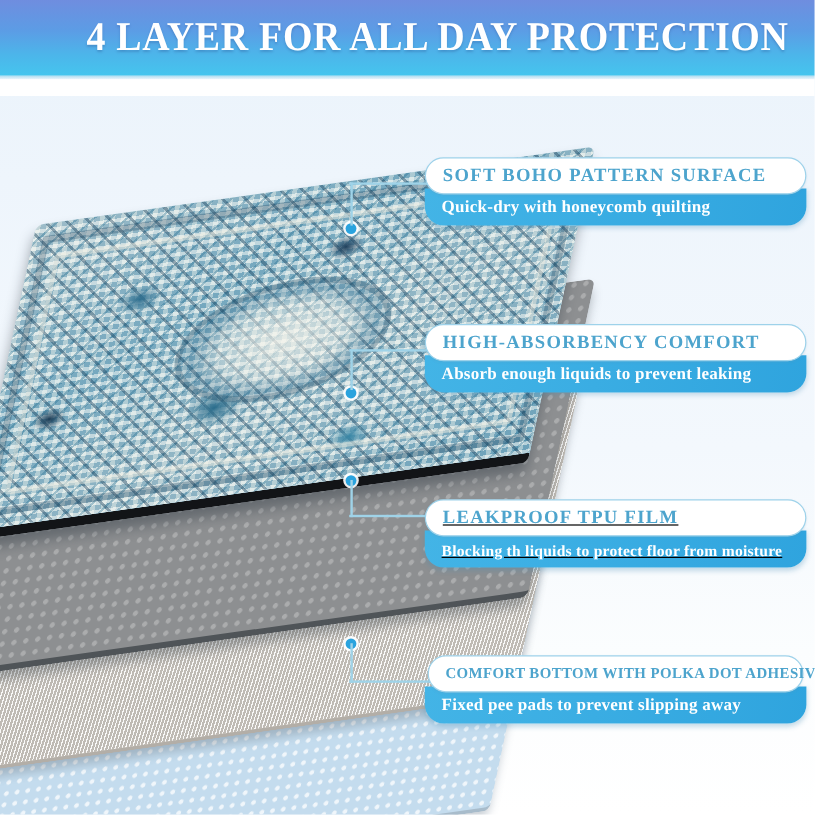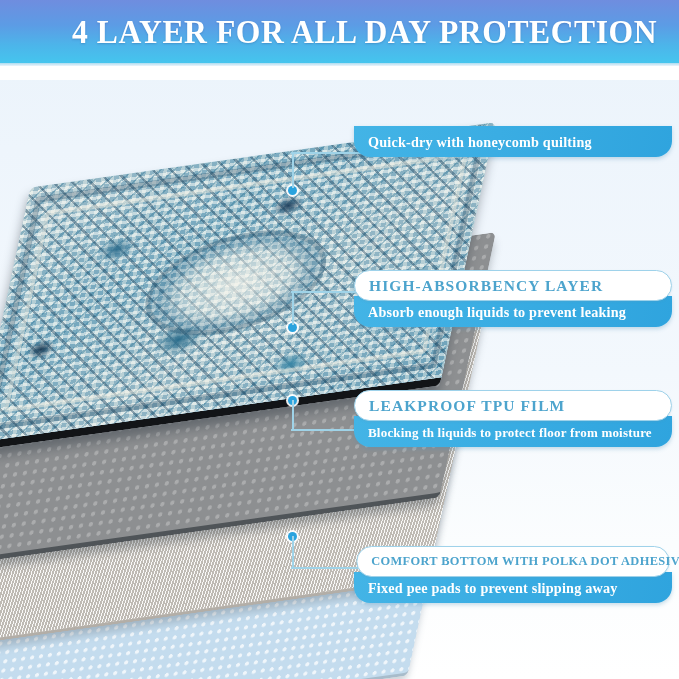--- a/index.html
+++ b/index.html
@@ -314,29 +314,30 @@
     <div class="conn-h" style="left:291px; top:429px; width:72px;"></div>
   </div>
 
   <div class="connector">
     <div class="conn-dot" style="left:288px; top:532px;"></div>
     <div class="conn-v" style="left:291.5px; top:536px; height:33px;"></div>
     <div class="conn-h" style="left:291px; top:567px; width:72px;"></div>
   </div>
 
   <div class="callout" style="left:354px; top:131px;">
+    <div class="pill-title">SOFT BOHO PATTERN SURFACE</div>
     <div class="pill-sub">Quick-dry with honeycomb quilting</div>
   </div>
 
   <div class="callout" style="left:354px; top:270px;">
-    <div class="pill-title">HIGH-ABSORBENCY  LAYER</div>
+    <div class="pill-title">HIGH-ABSORBENCY  COMFORT</div>
     <div class="pill-sub">Absorb enough liquids to prevent leaking</div>
   </div>
 
-  <div class="callout" style="left:354px; top:390px;">
+  <div class="callout" style="left:354px; top:416px;text-decoration:underline;">
     <div class="pill-title">LEAKPROOF TPU FILM</div>
     <div class="pill-sub compact">Blocking th liquids to protect floor from moisture</div>
   </div>
 
   <div class="callout" style="left:354px; top:546px;">
     <div class="pill-title compact">COMFORT BOTTOM WITH POLKA DOT ADHESIVE</div>
     <div class="pill-sub">Fixed pee pads to prevent slipping away</div>
   </div>
 
 </div>

